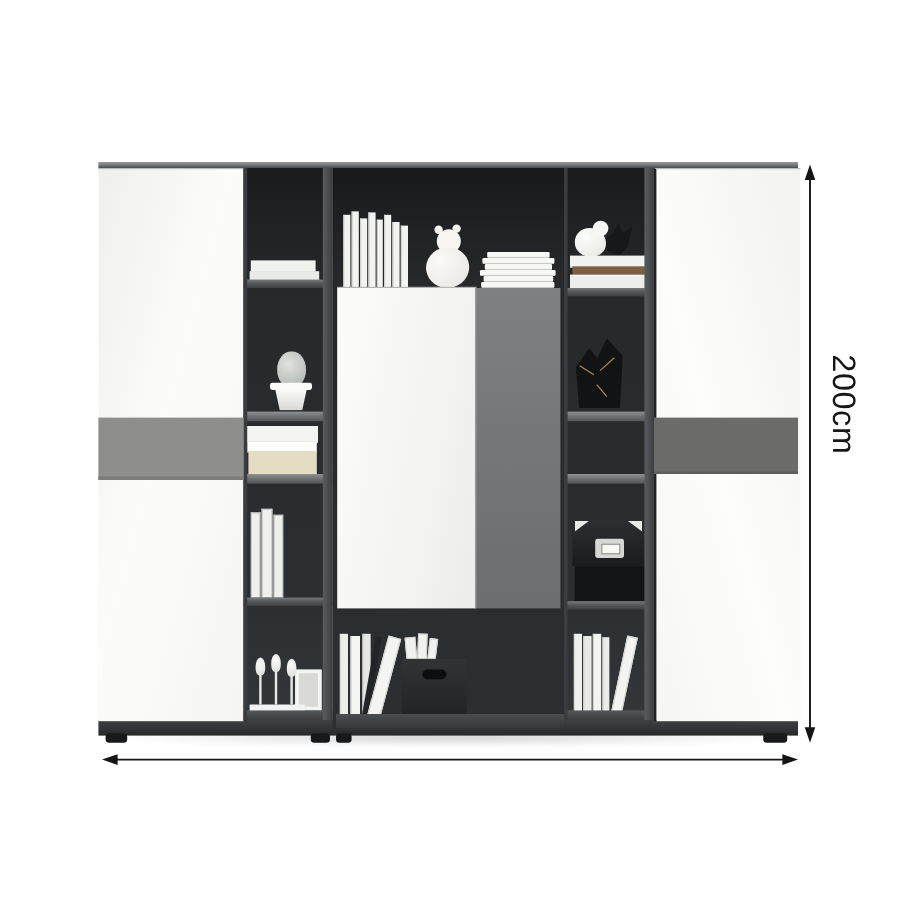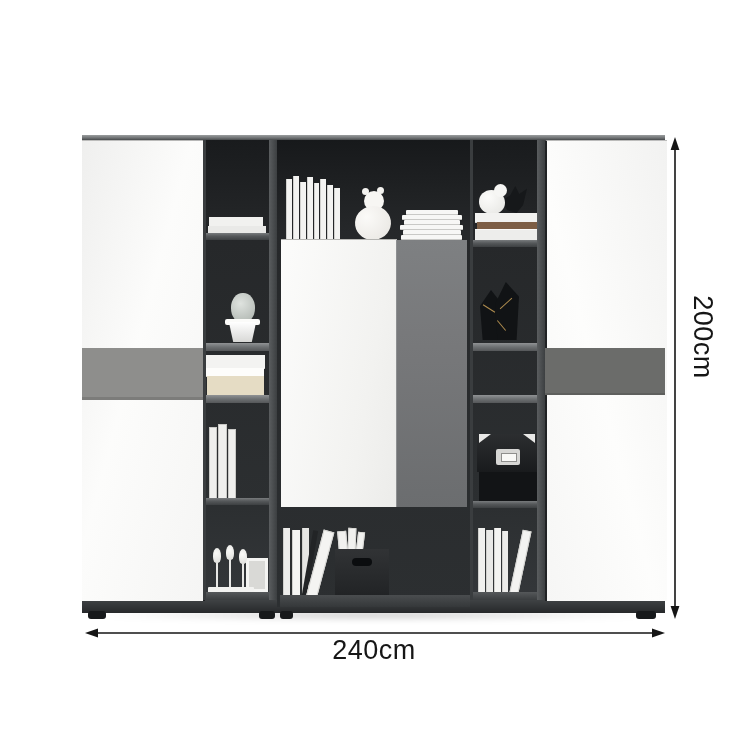--- a/index.html
+++ b/index.html
@@ -264,21 +264,20 @@
   <div class="abs band band-left"></div>
   <div class="abs band band-right"></div>
 
   <div class="abs top-strip"></div>
 
   <svg class="abs" style="left:80px;top:626px;" width="590" height="14">
     <line x1="17" y1="7" x2="573" y2="7" stroke="#151515" stroke-width="1.6"></line>
     <polygon points="5,7 18,2.6 18,11.4" fill="#151515"></polygon>
     <polygon points="585,7 572,2.6 572,11.4" fill="#151515"></polygon>
   </svg>
-  <div class="abs dim-label dim-label-h">240cm</div>
 
   <svg class="abs" style="left:668px;top:132px;" width="14" height="492">
     <line x1="7" y1="17" x2="7" y2="475" stroke="#151515" stroke-width="1.6"></line>
     <polygon points="7,5 2.6,18 11.4,18" fill="#151515"></polygon>
     <polygon points="7,487 2.6,474 11.4,474" fill="#151515"></polygon>
   </svg>
   <div class="abs dim-label dim-label-v">200cm</div>
 
 </div>
 

